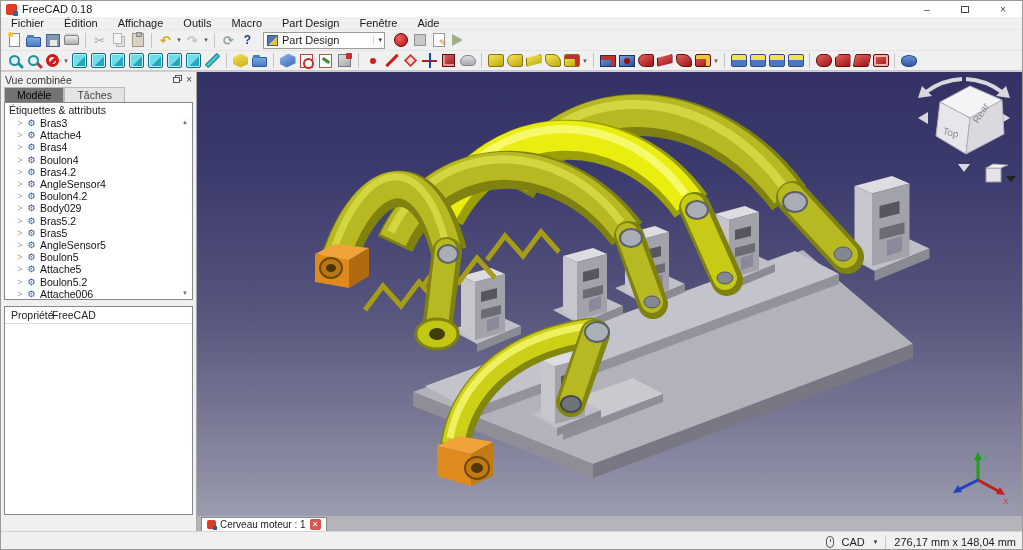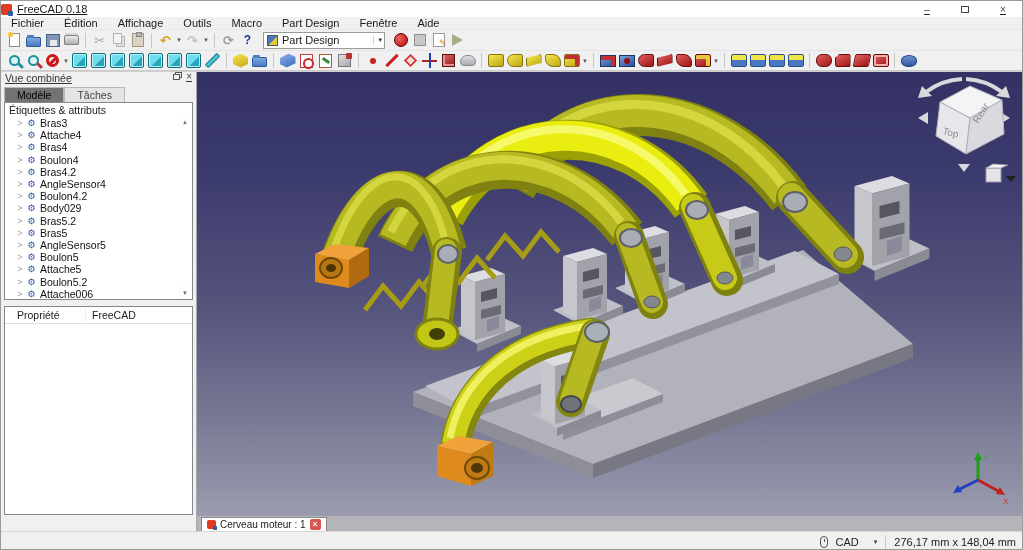--- a/index.html
+++ b/index.html
@@ -1,21 +1,21 @@
 <!DOCTYPE html>
 <html><head>
 <meta charset="utf-8">
 <style>
   html,body{margin:0;padding:0;background:#444;}
   *{box-sizing:border-box;user-select:none;}
   #win{position:relative;width:1023px;height:550px;background:#f0f0f0;
        font-family:"Liberation Sans","DejaVu Sans",sans-serif;color:#1a1a1a;overflow:hidden;
        border:1px solid #9a9a9a;}
   
-  #titlebar{height:16px;display:flex;align-items:center;background:#ffffff;font-size:11px;text-decoration:underline;}
+  #titlebar{height:16px;display:flex;align-items:center;background:#ffffff;padding-left:5px;font-size:11px;}
   #app-icon{width:11px;height:11px;margin-right:5px;position:relative;background:radial-gradient(circle at 40% 40%,#e23b24 60%,#a31d0e);border-radius:2px;}
   #app-icon::after{content:"";position:absolute;right:-1px;bottom:-1px;width:5px;height:5px;background:#2f5fa3;border-radius:1px;}
   #win-controls{margin-left:auto;display:flex;height:100%;}
   .wc{width:38px;display:flex;align-items:center;justify-content:center;font-size:10px;color:#444;}
   .wc-max i{display:block;width:8px;height:7px;border:1px solid #444;}
   
   #menubar{height:13px;display:flex;align-items:center;background:#f0f0f0;font-size:11px;border-bottom:1px solid #e8e8e8;}
   .menuitem{padding:0 10px;line-height:13px;}
   
   .tbrow{display:flex;align-items:center;background:#f0f0f0;}
@@ -89,39 +89,39 @@
   .i-draft .s{transform:skewX(-12deg);}
   .i-thick .s{box-shadow:inset 0 0 0 2px #f0b0b0;}
   .i-bool .s{width:16px;height:12px;background:linear-gradient(#6c92d4,#30589e);border:1px solid #1e3f80;border-radius:50% 50% 50% 50%/45% 45% 45% 45%;}
   
   #wb-combo{display:flex;align-items:center;width:122px;height:17px;background:#fff;border:1px solid #9a9a9a;margin:0 6px;padding:0 2px;font-size:11px;}
   #wb-combo .cicon{width:11px;height:11px;margin:0 4px 0 1px;background:linear-gradient(135deg,#4a78c0 50%,#e8c838 50%);border:1px solid #555;}
   #wb-combo .carrow{margin-left:auto;font-size:7px;color:#333;border-left:1px solid #d0d0d0;padding-left:4px;}
   
   #main{display:flex;height:460px;border-top:1px solid #d0d0d0;}
   #sidebar{width:196px;background:#f0f0f0;border-right:1px solid #a8a8a8;display:flex;flex-direction:column;}
-  #panel-titlebar{height:15px;display:flex;align-items:flex-start;font-size:10.5px;padding:0 4px;color:#333;text-decoration:underline;}
+  #panel-titlebar{height:15px;display:flex;align-items:center;font-size:10.5px;padding:0 4px;color:#333;}
   #panel-titlebar .pbts{margin-left:auto;display:flex;gap:6px;align-items:center;}
   .pt-float{width:7px;height:6px;border:1px solid #555;box-shadow:2px -2px 0 -1px #f0f0f0,2px -2px 0 0 #555;}
   .pt-close{font-size:10px;color:#444;line-height:1;}
   #panel-tabs{height:15px;display:flex;padding-left:3px;font-size:10.5px;}
   .ptab{padding:0 12px;line-height:14px;border:1px solid #b8b8b8;border-bottom:none;background:#e4e4e4;color:#444;}
   .ptab.active{background:#737373;color:#000;position:relative;z-index:2;}
   #treebox{position:relative;height:198px;margin:0 3px;background:#fff;border:1px solid #828790;overflow:hidden;}
   #tree-header{font-size:10.5px;padding:1px 4px;color:#222;}
   #tree{list-style:none;margin:0;padding:0 0 0 10px;font-size:10.5px;}
   #tree li{height:12.2px;display:flex;align-items:center;white-space:nowrap;}
   #tree .tw{width:10px;color:#a0a0a0;font-size:9px;text-align:center;}
   #tree .ticon{width:13px;font-size:9px;color:#2458a8;text-align:center;}
   #tree .tlabel{padding-left:2px;color:#111;}
   .sb-arrow{position:absolute;right:1px;width:12px;height:11px;font-size:6px;color:#707070;display:flex;align-items:center;justify-content:center;background:#fdfdfd;}
   .sb-up{top:13px;} .sb-down{bottom:1px;}
   #propbox{height:209px;margin:6px 3px 0 3px;background:#fff;border:1px solid #828790;font-size:10.5px;}
   #prop-header{display:flex;border-bottom:1px solid #e0e0e0;height:17px;align-items:center;color:#222;}
-  #prop-header .pc1{width:81px;padding-left:12px;border-right:1px solid #ececec;}
+  #prop-header .pc1{width:41px;padding-left:6px;border-right:1px solid #ececec;}
   #prop-header .pc2{padding-left:6px;}
   #bottom-tabs{height:17px;display:flex;align-items:flex-end;padding-left:4px;gap:2px;background:#f0f0f0;}
   .btab{font-size:10px;line-height:14px;padding:0 12px;background:#ececec;color:#333;border:1px solid #a8a8a8;clip-path:polygon(8px 0,calc(100% - 8px) 0,100% 100%,0 100%);}
   .btab.active{background:#fff;}
   
   #right-col{flex:1;display:flex;flex-direction:column;}
   #viewport{position:relative;height:445px;background:linear-gradient(#343264,#3b3a6d 22%,#57567e 55%,#7c7c97 80%,#9a9cae);overflow:hidden;}
   #model-svg{position:absolute;left:0;top:0;}
   #navcube{position:absolute;top:4px;right:6px;}
   #axes{position:absolute;bottom:10px;right:10px;}
@@ -130,21 +130,21 @@
   #doctab{display:flex;align-items:center;gap:4px;background:#fff;border:1px solid #8a8a8a;border-bottom:none;height:14px;padding:0 5px;font-size:10px;}
   #doctab .dicon{width:9px;height:9px;background:radial-gradient(circle at 40% 40%,#e23b24 60%,#a31d0e);border-radius:2px;position:relative;}
   #doctab .dicon::after{content:"";position:absolute;right:-1px;bottom:-1px;width:4px;height:4px;background:#2f5fa3;}
   #doctab .dclose{width:11px;height:11px;background:#d9534f;color:#fff;font-size:8px;line-height:11px;text-align:center;border-radius:2px;}
   
   #statusbar{height:20px;display:flex;align-items:center;background:#f0f0f0;border-top:1px solid #d5d5d5;font-size:11px;color:#222;padding:0 6px;}
   #status-right{margin-left:auto;display:flex;align-items:center;gap:8px;}
   .mouse-ico{width:8px;height:12px;border:1px solid #555;border-radius:4px;position:relative;}
   .mouse-ico::after{content:"";position:absolute;left:3px;top:2px;width:1px;height:3px;background:#555;}
   .vsep{width:1px;height:14px;background:#c8c8c8;}
-  .cad-dd{display:flex;align-items:center;gap:15px;}
+  .cad-dd{display:flex;align-items:center;gap:9px;}
   .cad-dd .carr{font-size:7px;color:#333;}
 </style>
 </head>
 <body>
 
 <div id="win">
 
   <div id="titlebar">
     <span id="app-icon"></span>
     <span>FreeCAD 0.18</span>

